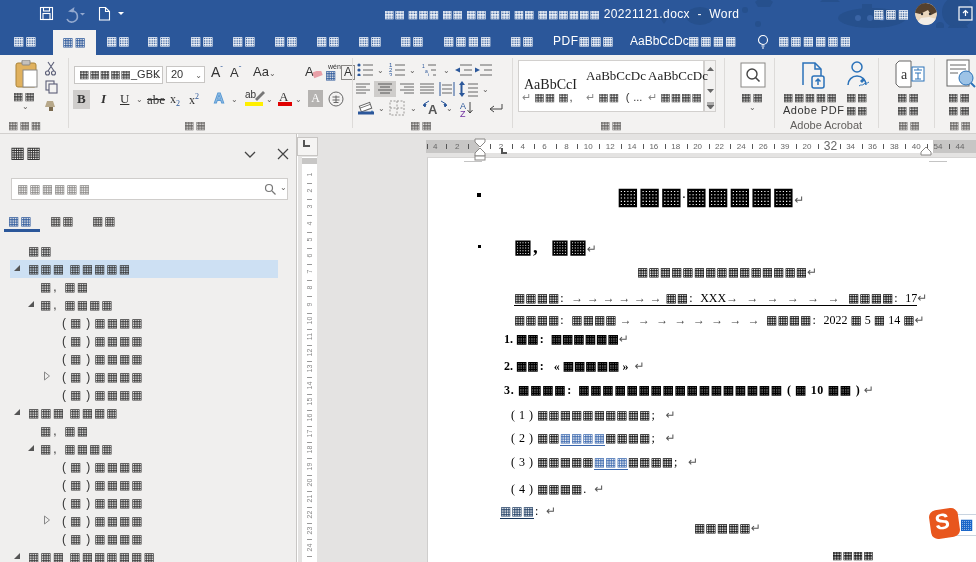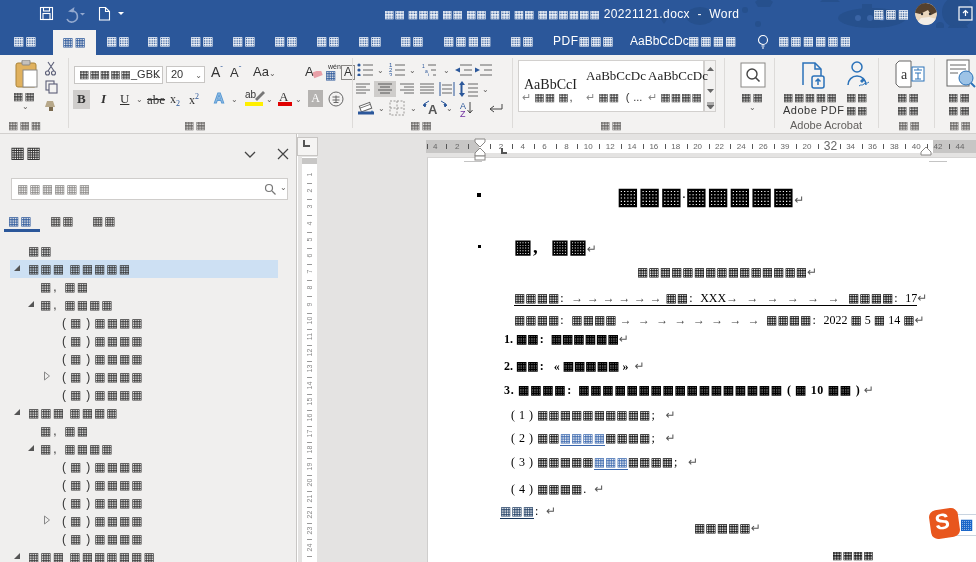--- a/index.html
+++ b/index.html
@@ -419,21 +419,21 @@
     <div class="abs" style="left:288.46px;top:0;width:10px;text-align:center;font-size:8px;line-height:13px;color:#666;letter-spacing:0">22</div>
     <div class="abs" style="left:310.32px;top:0;width:10px;text-align:center;font-size:8px;line-height:13px;color:#666;letter-spacing:0">24</div>
     <div class="abs" style="left:332.18px;top:0;width:10px;text-align:center;font-size:8px;line-height:13px;color:#666;letter-spacing:0">26</div>
     <div class="abs" style="left:354.03999999999996px;top:0;width:10px;text-align:center;font-size:8px;line-height:13px;color:#666;letter-spacing:0">39</div>
     <div class="abs" style="left:375.9px;top:0;width:10px;text-align:center;font-size:8px;line-height:13px;color:#666;letter-spacing:0">20</div>
     <div class="abs" style="left:397.76px;top:0;width:10px;text-align:left;font-size:12px;line-height:13px;color:#666;letter-spacing:0">32</div>
     <div class="abs" style="left:419.62px;top:0;width:10px;text-align:center;font-size:8px;line-height:13px;color:#666;letter-spacing:0">34</div>
     <div class="abs" style="left:441.48px;top:0;width:10px;text-align:center;font-size:8px;line-height:13px;color:#666;letter-spacing:0">36</div>
     <div class="abs" style="left:463.34px;top:0;width:10px;text-align:center;font-size:8px;line-height:13px;color:#666;letter-spacing:0">38</div>
     <div class="abs" style="left:485.2px;top:0;width:10px;text-align:center;font-size:8px;line-height:13px;color:#666;letter-spacing:0">40</div>
-    <div class="abs" style="left:507.05999999999995px;top:0;width:10px;text-align:center;font-size:8px;line-height:13px;color:#666;letter-spacing:0">42</div>
+    <div class="abs" style="left:507.05999999999995px;top:0;width:10px;text-align:center;font-size:8px;line-height:13px;color:#666;letter-spacing:0">54</div>
     <div class="abs" style="left:528.92px;top:0;width:10px;text-align:center;font-size:8px;line-height:13px;color:#666;letter-spacing:0">44</div>
     <div class="abs" style="left:63.93px;top:4px;width:1px;height:5px;background:#555"></div>
     <div class="abs" style="left:85.78999999999999px;top:4px;width:1px;height:5px;background:#555"></div>
     <div class="abs" style="left:107.65px;top:4px;width:1px;height:5px;background:#555"></div>
     <div class="abs" style="left:129.51px;top:4px;width:1px;height:5px;background:#555"></div>
     <div class="abs" style="left:151.37px;top:4px;width:1px;height:5px;background:#555"></div>
     <div class="abs" style="left:173.23px;top:4px;width:1px;height:5px;background:#555"></div>
     <div class="abs" style="left:195.09px;top:4px;width:1px;height:5px;background:#555"></div>
     <div class="abs" style="left:216.95px;top:4px;width:1px;height:5px;background:#555"></div>
     <div class="abs" style="left:238.81px;top:4px;width:1px;height:5px;background:#555"></div>

